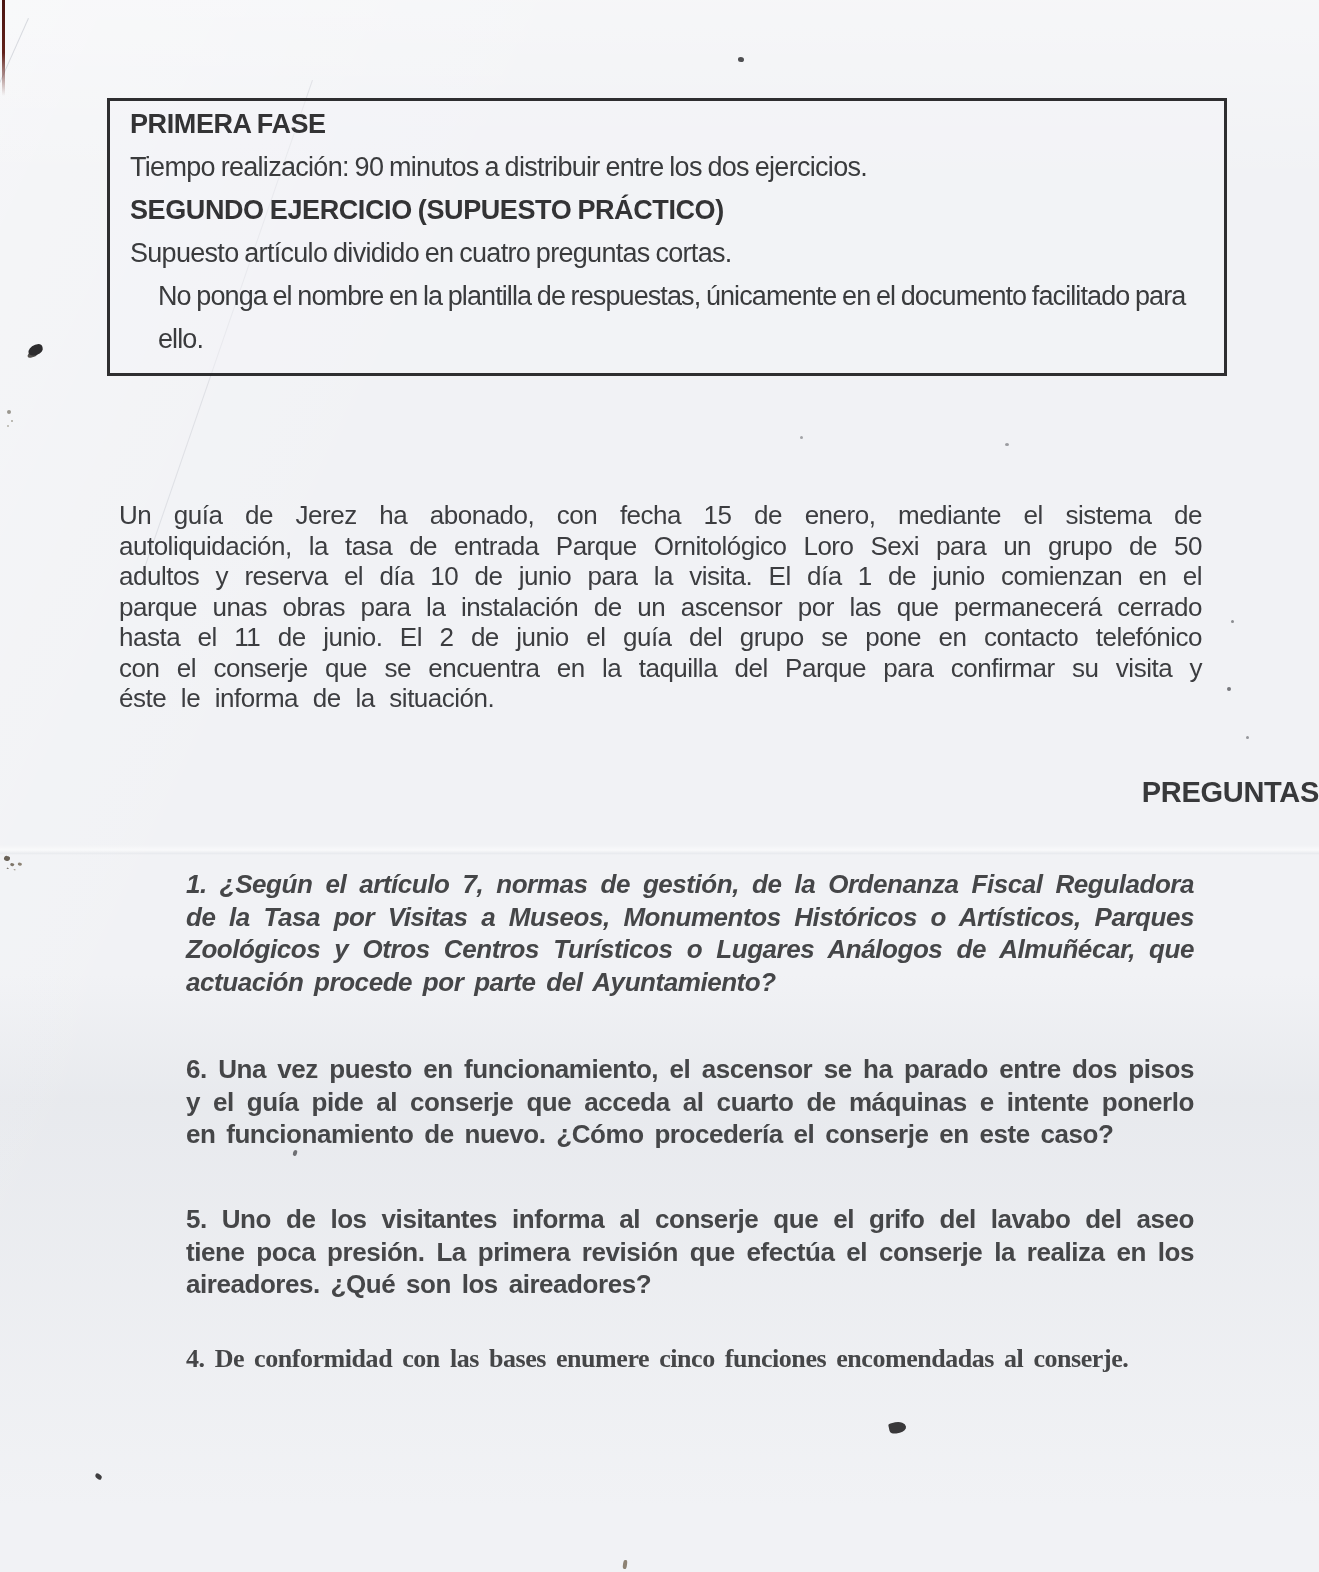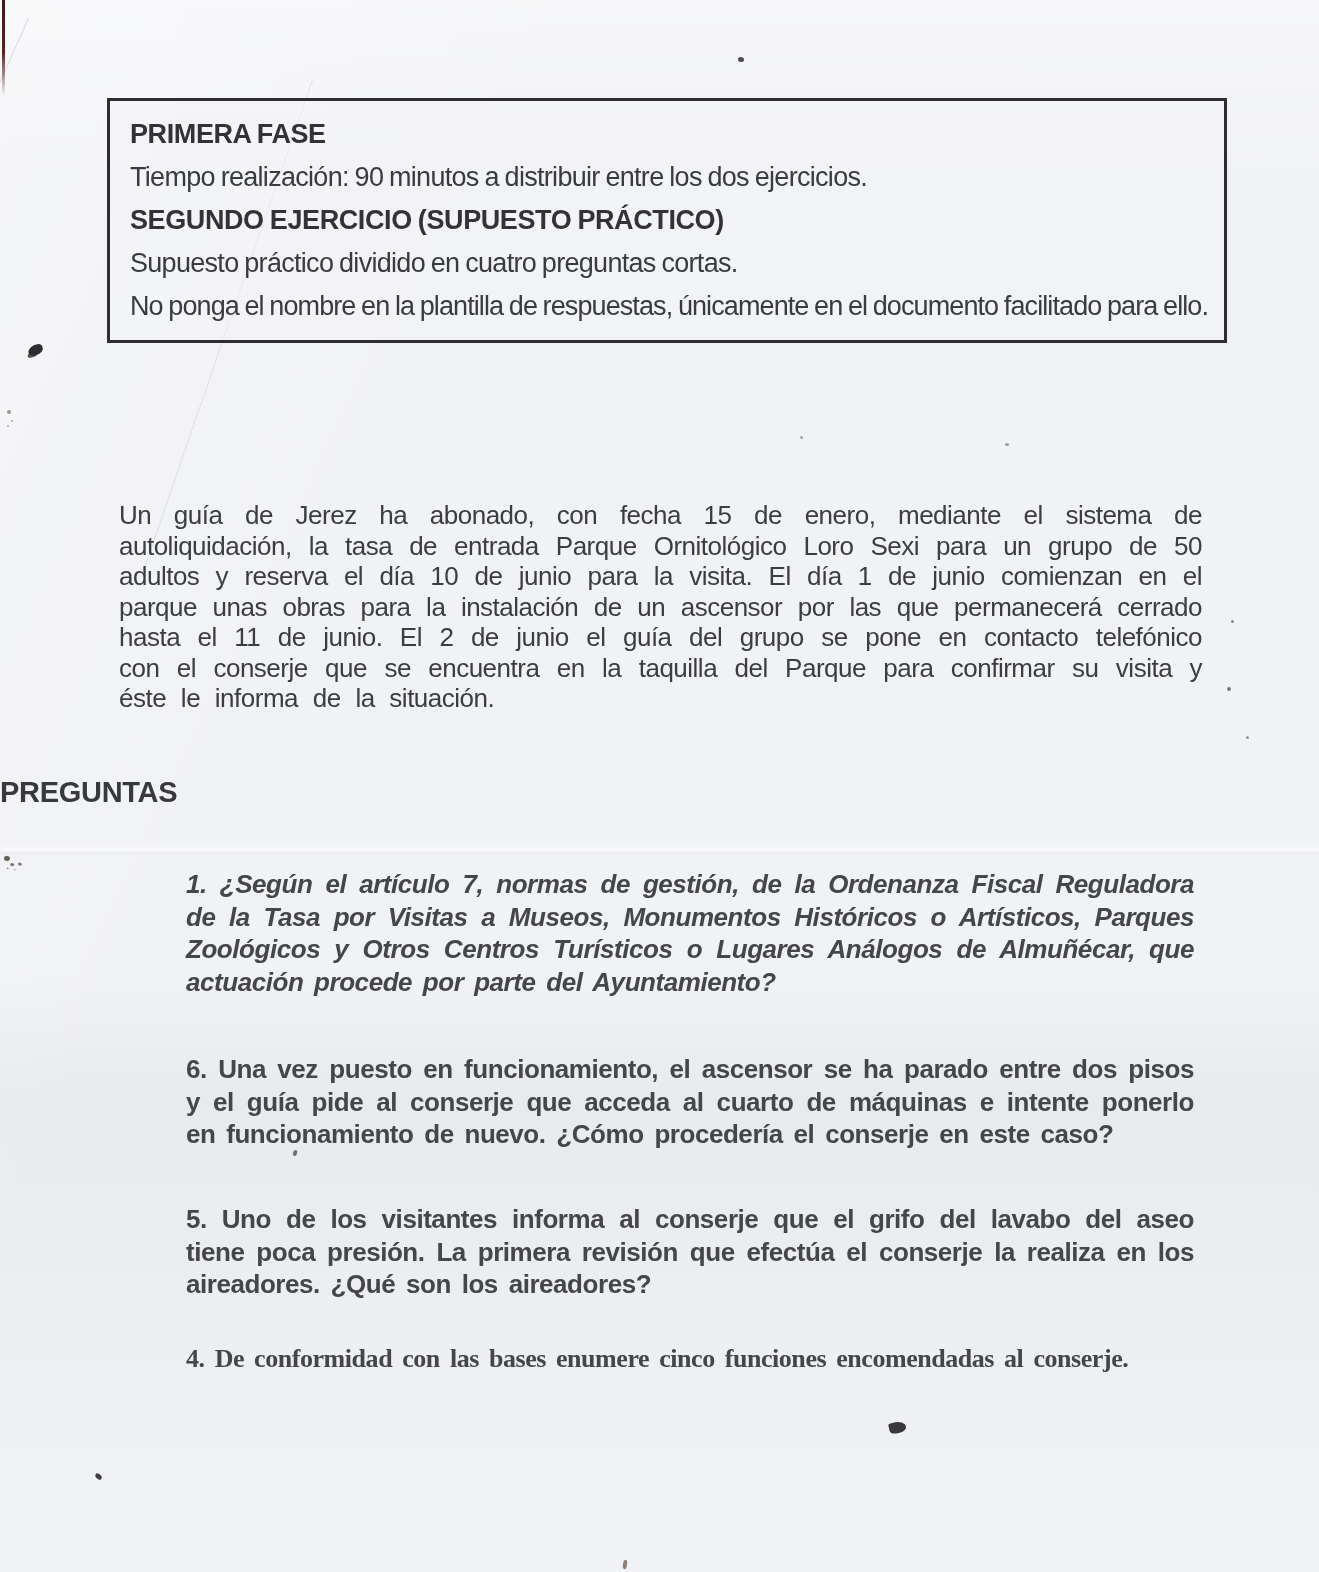--- a/index.html
+++ b/index.html
@@ -31,55 +31,55 @@
     background: rgba(185,190,198,0.35);
     transform: rotate(19deg); transform-origin: top left;
   }
 
   
   .box {
     position: absolute;
     left: 107px; top: 98px;
     width: 1086px;
     border: 3px solid #2e2e30;
-    padding: 12px 8px 12px 20px;
+    padding: 2px 8px 12px 20px;
     box-sizing: content-box;
     background: rgba(244,245,248,0.45);
   }
   .box p {
     margin: 0;
     font-size: 27px;
     line-height: 43px;
     letter-spacing: -0.7px;
     word-spacing: -1px;
     white-space: nowrap;
     color: #3a3b3d;
   }
-  .box p.wrap { white-space: normal; letter-spacing: -0.9px; }
+  .box p.wrap { white-space: normal; letter-spacing: -0.9px; margin-left: 28px; }
   .box p.b { font-weight: bold; color: #333335; letter-spacing: -0.4px; }
 
   
   .case-par {
     position: absolute;
     left: 119px; top: 500px;
     width: 1083px;
     font-size: 26px;
     line-height: 30.5px;
     letter-spacing: -0.5px;
     word-spacing: 8px;
     text-align: justify;
     color: #3c3d40;
   }
 
   
   .q-heading {
     position: absolute;
     left: 0; top: 776px;
     width: 1319px;
-    text-align: left;
+    text-align: right;
     font-weight: bold;
     font-size: 29px;
     letter-spacing: -0.3px;
     color: #38393b;
   }
   .question {
     position: absolute;
     left: 186px;
     width: 1008px;
     font-weight: bold;
@@ -119,21 +119,21 @@
 <div class="page">
 
   <div class="crease-band artifact"></div>
   <div class="crease-diag artifact"></div>
   <div class="crease-diag2 artifact"></div>
 
   <div class="box">
     <p class="b">PRIMERA FASE</p>
     <p>Tiempo realización: 90 minutos a distribuir entre los dos ejercicios.</p>
     <p class="b">SEGUNDO EJERCICIO (SUPUESTO PRÁCTICO)</p>
-    <p>Supuesto práctico dividido en cuatro preguntas cortas.</p>
+    <p>Supuesto artículo dividido en cuatro preguntas cortas.</p>
     <p class="wrap">No ponga el nombre en la plantilla de respuestas, únicamente en el documento facilitado para ello.</p>
   </div>
 
   <div class="case-par">Un guía de Jerez ha abonado, con fecha 15 de enero, mediante el sistema de autoliquidación, la tasa de entrada Parque Ornitológico Loro Sexi para un grupo de 50 adultos y reserva el día 10 de junio para la visita. El día 1 de junio comienzan en el parque unas obras para la instalación de un ascensor por las que permanecerá cerrado hasta el 11 de junio. El 2 de junio el guía del grupo se pone en contacto telefónico con el conserje que se encuentra en la taquilla del Parque para confirmar su visita y éste le informa de la situación.</div>
 
   <div class="q-heading">PREGUNTAS</div>
 
   <div class="question q1">1. ¿Según el artículo 7, normas de gestión, de la Ordenanza Fiscal Reguladora de la Tasa por Visitas a Museos, Monumentos Históricos o Artísticos, Parques Zoológicos y Otros Centros Turísticos o Lugares Análogos de Almuñécar, que actuación procede por parte del Ayuntamiento?</div>
   <div class="question q2">6. Una vez puesto en funcionamiento, el ascensor se ha parado entre dos pisos y el guía pide al conserje que acceda al cuarto de máquinas e intente ponerlo en funcionamiento de nuevo. ¿Cómo procedería el conserje en este caso?</div>
   <div class="question q3">5. Uno de los visitantes informa al conserje que el grifo del lavabo del aseo tiene poca presión. La primera revisión que efectúa el conserje la realiza en los aireadores. ¿Qué son los aireadores?</div>

